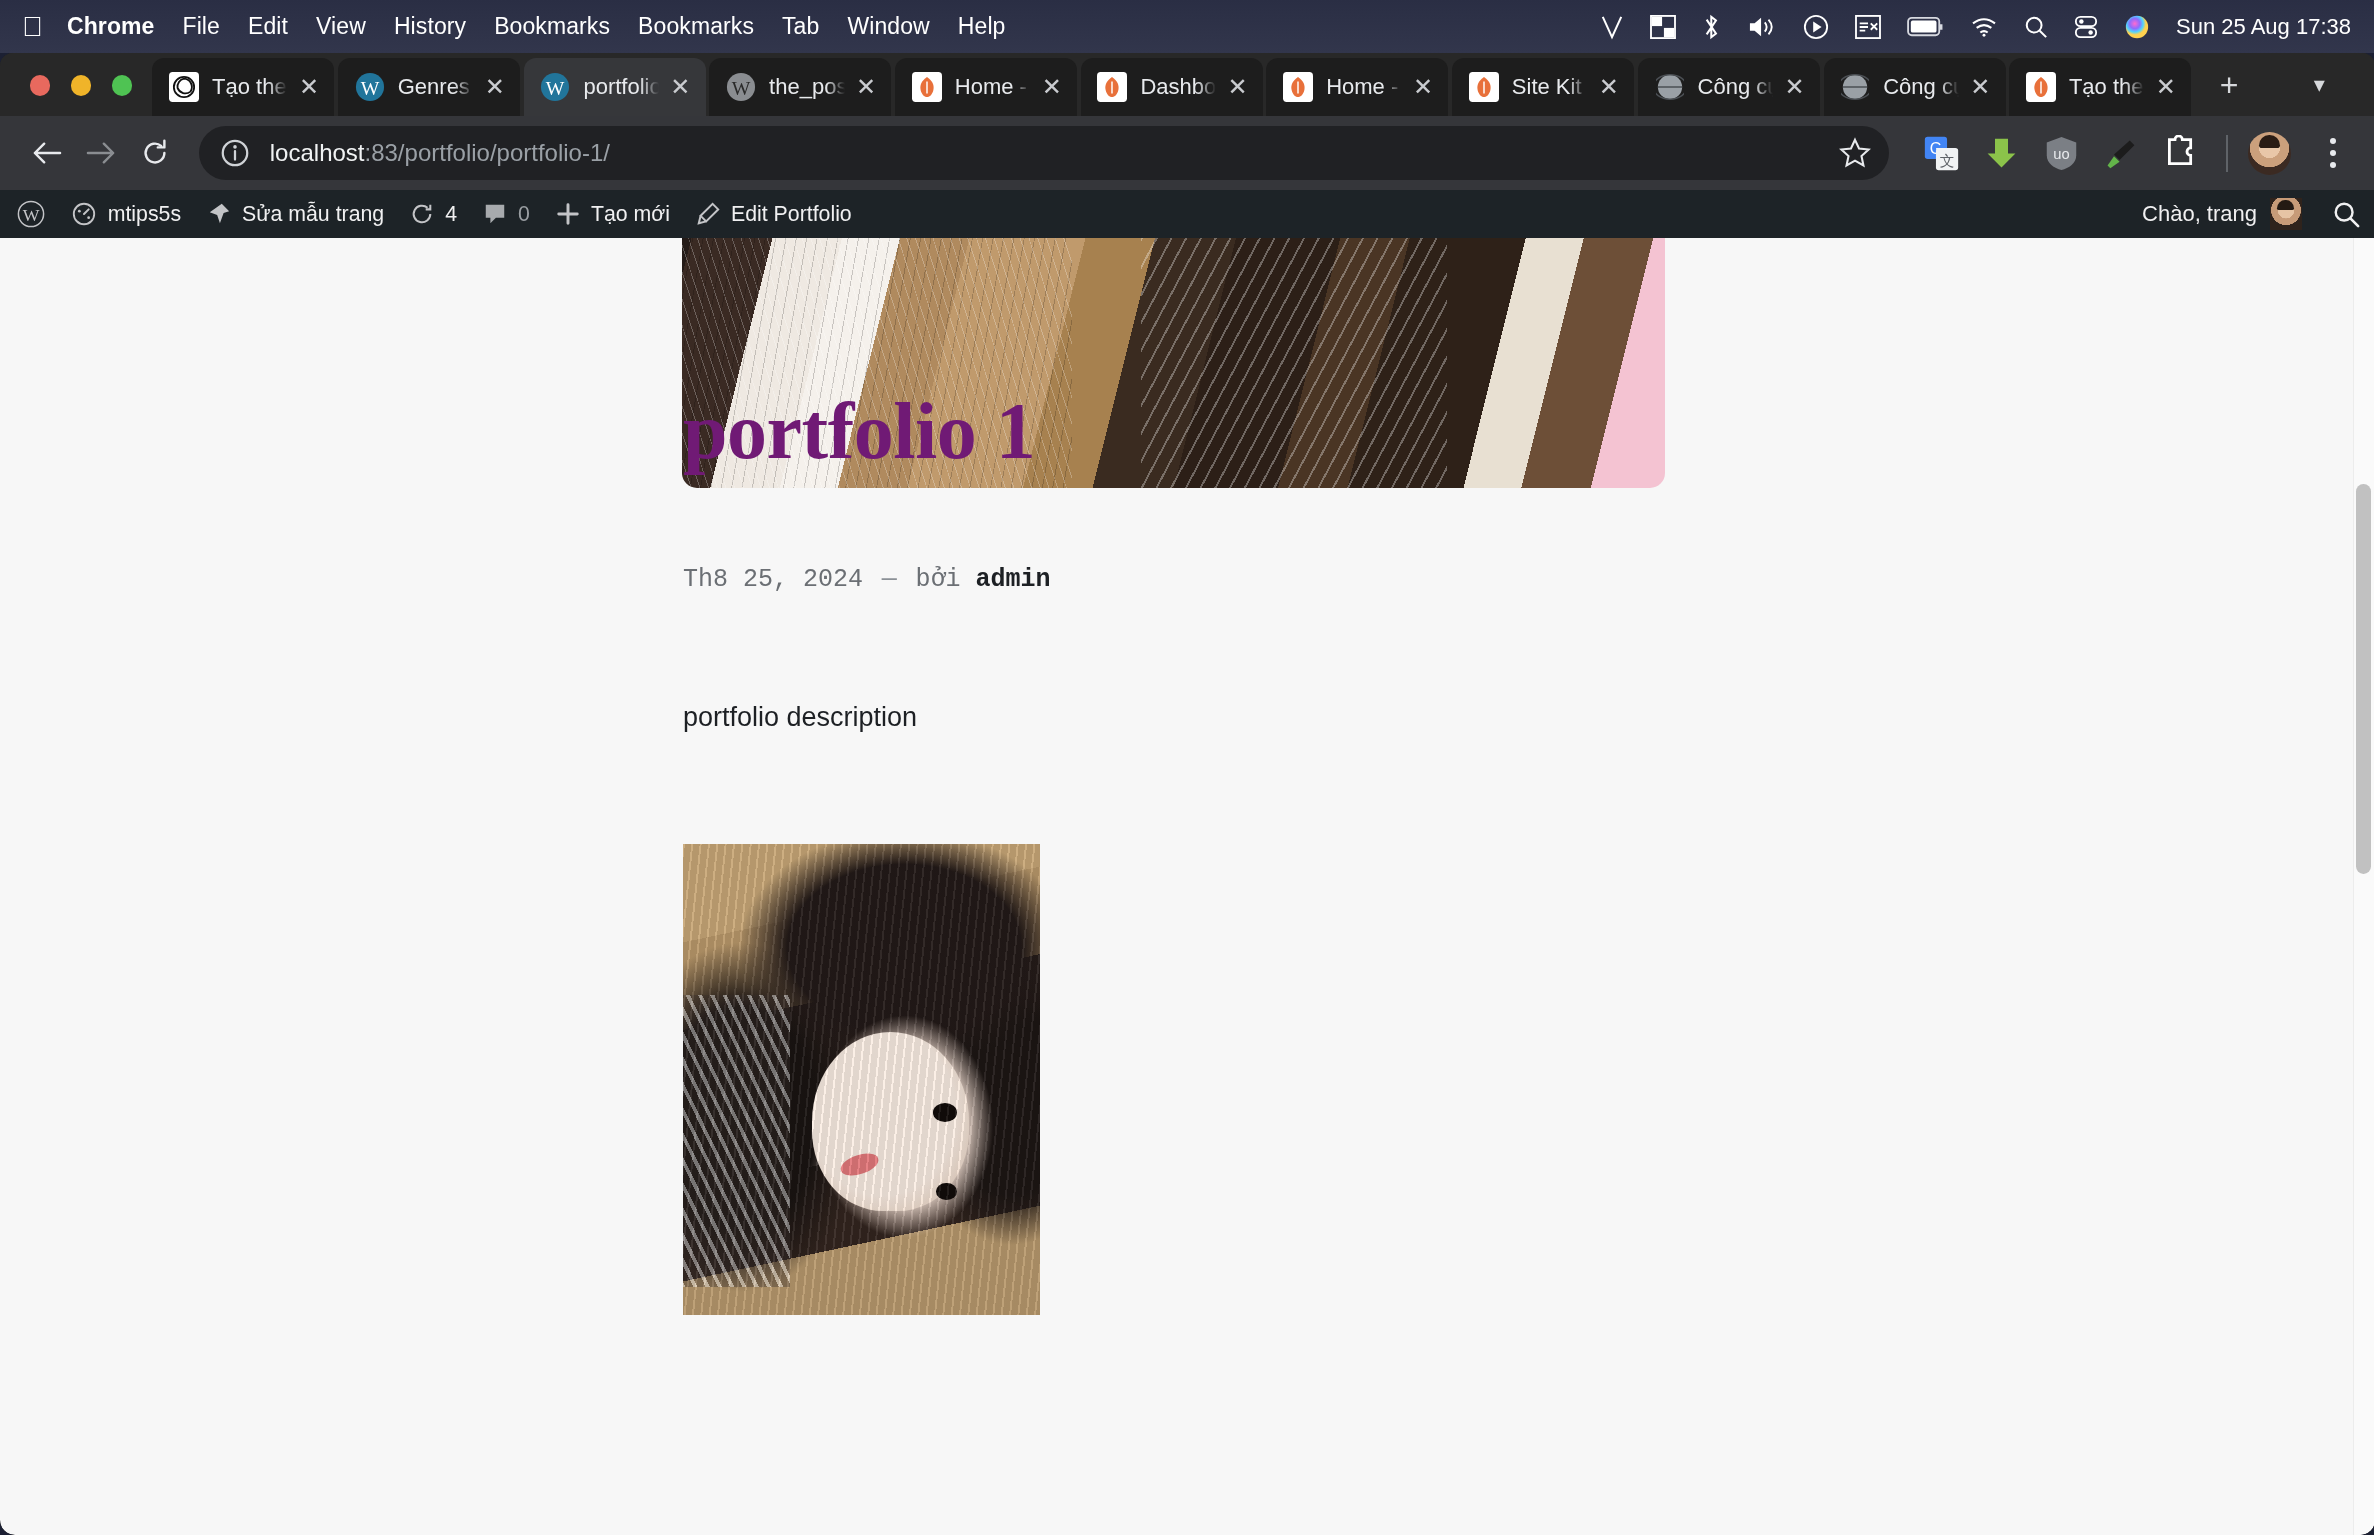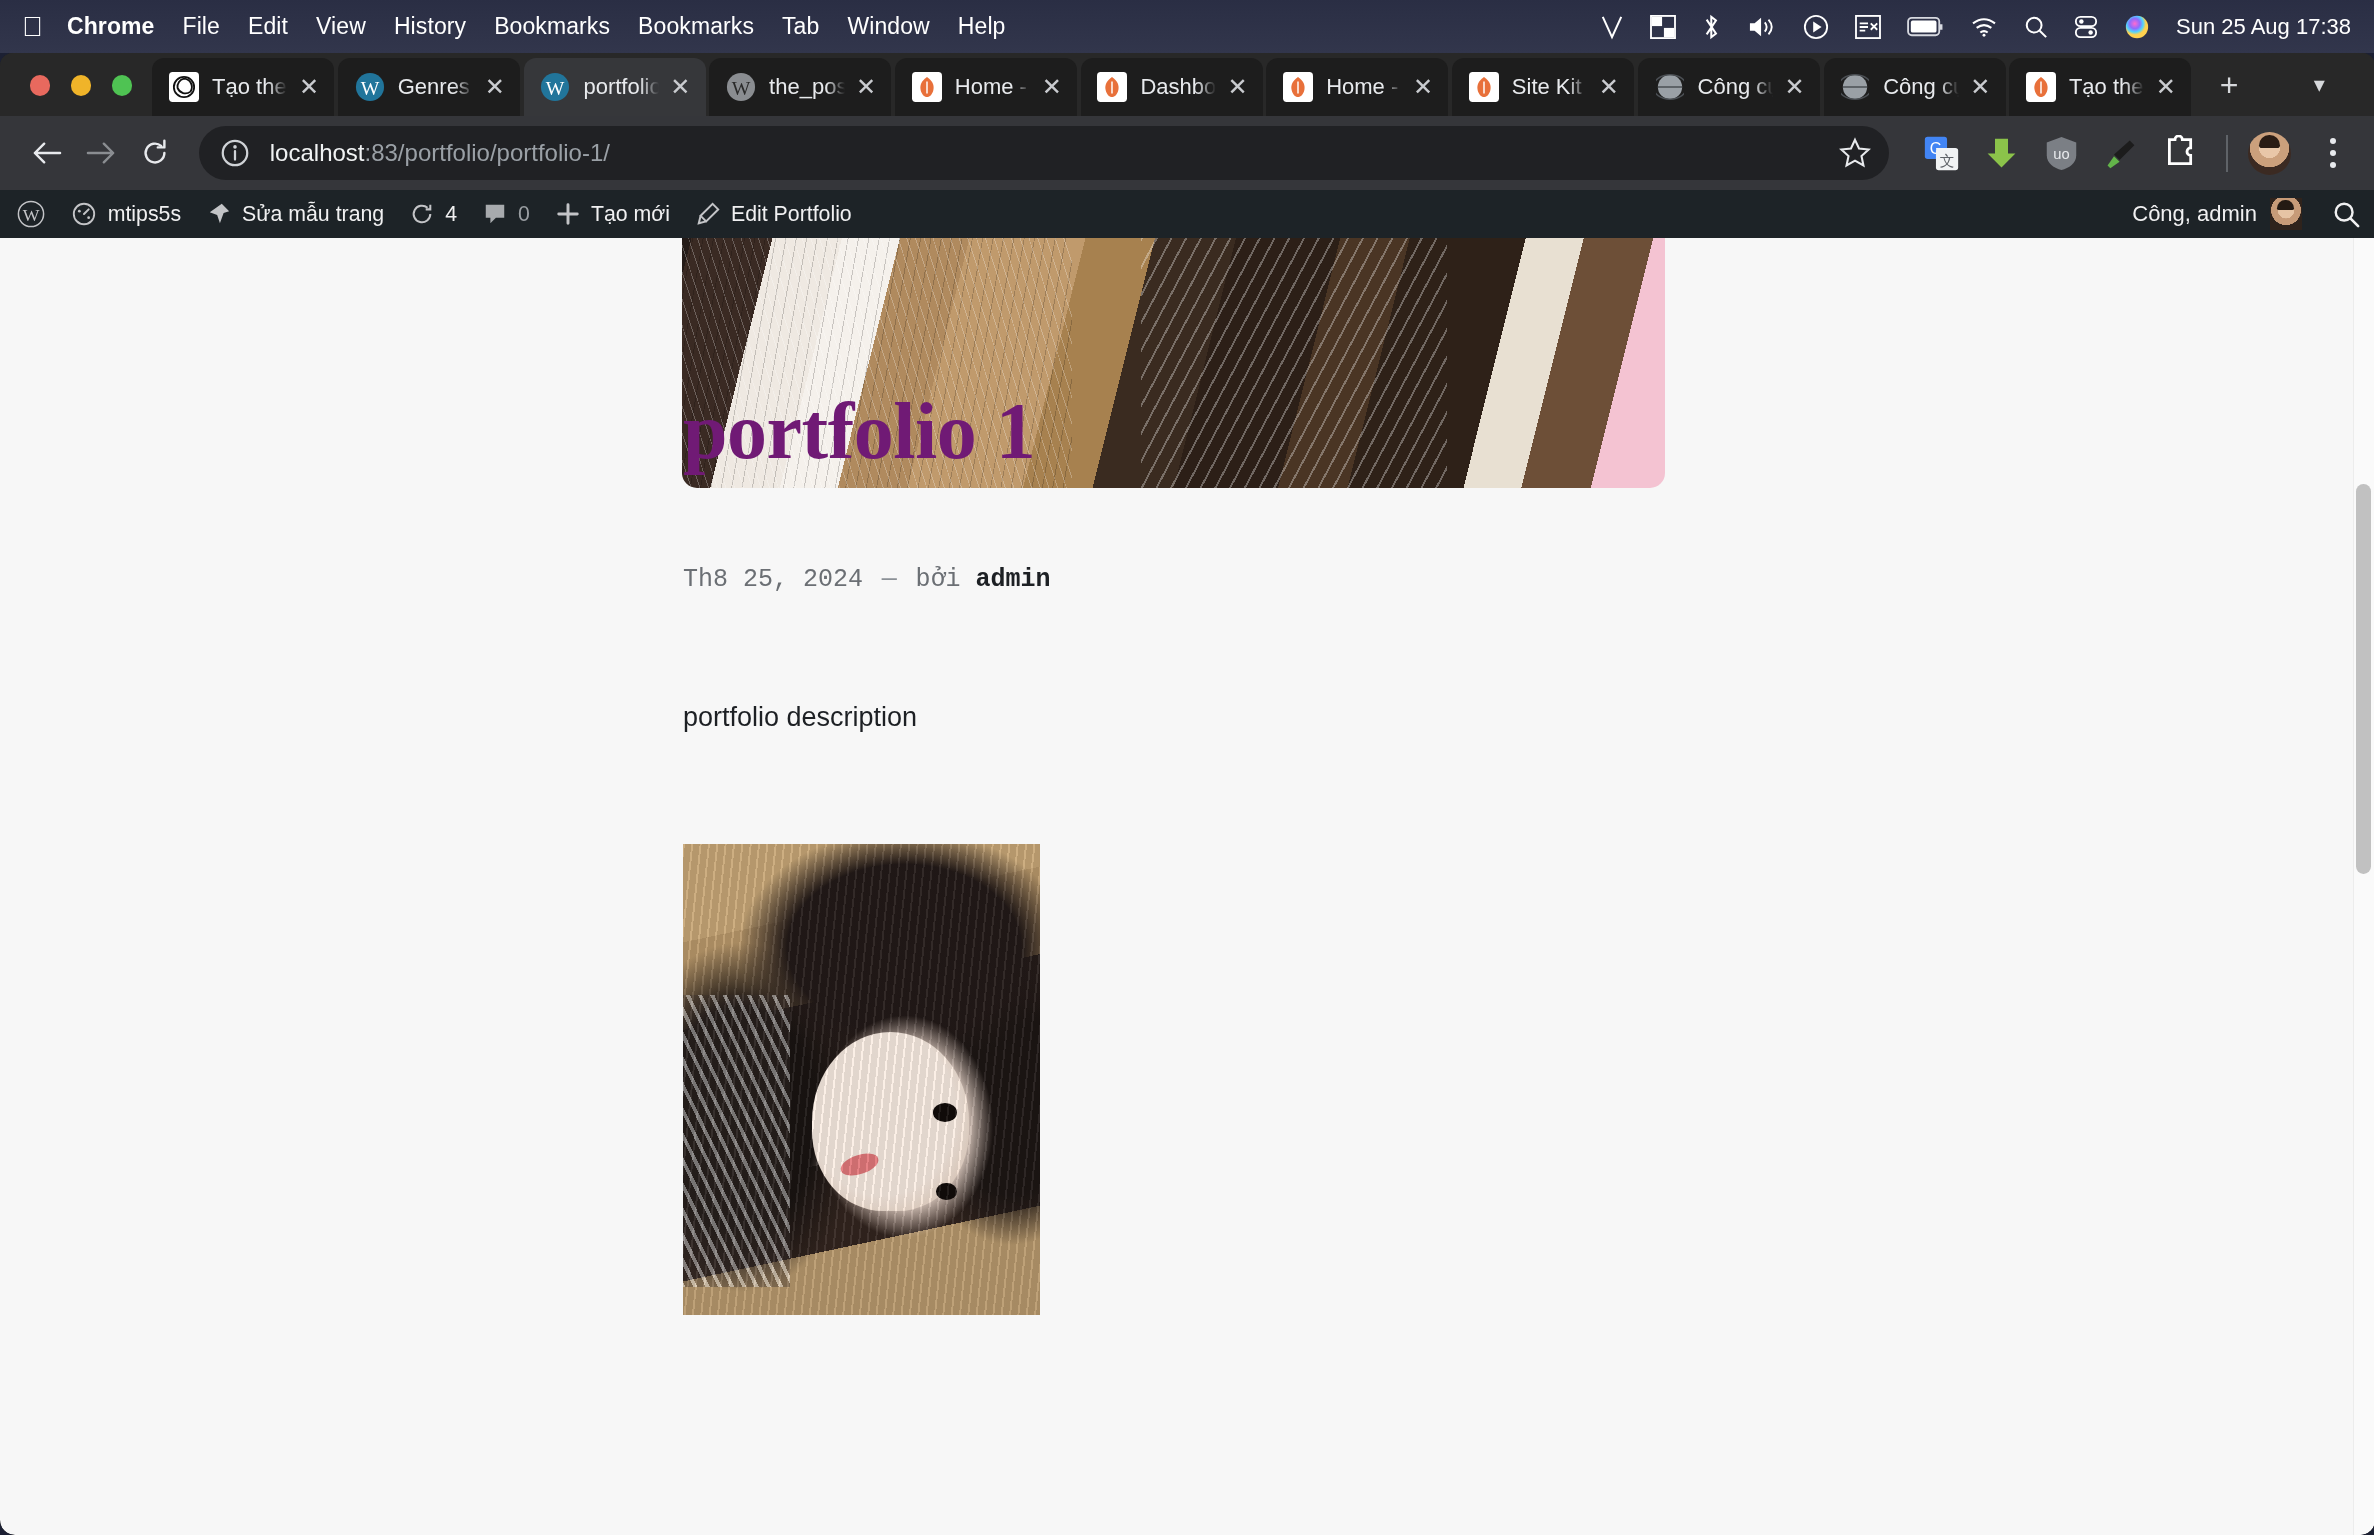--- a/index.html
+++ b/index.html
@@ -596,21 +596,21 @@
             <path d="M18 2 l6 6 -13 13 -6 -6z" fill="none" stroke="#c3c4c7" stroke-width="2.2"></path>
             <path d="M5 15 L3 23 L11 21" fill="none" stroke="#c3c4c7" stroke-width="2.2"></path>
           </svg>
         </span>
         <span>Edit Portfolio</span>
       </span>
 
       <span class="grow"></span>
 
       <span class="howdy">
-        <span>Công, admin</span>
+        <span>Chào, trang</span>
         <span class="ava"></span>
       </span>
       <span class="srch">
         <svg width="28" height="28" viewBox="0 0 30 30">
           <circle cx="13" cy="13" r="9" fill="none" stroke="#f0f0f1" stroke-width="2.6"></circle>
           <path d="M20 20 L28 28" stroke="#f0f0f1" stroke-width="2.8" stroke-linecap="round"></path>
         </svg>
       </span>
     </div>
 

